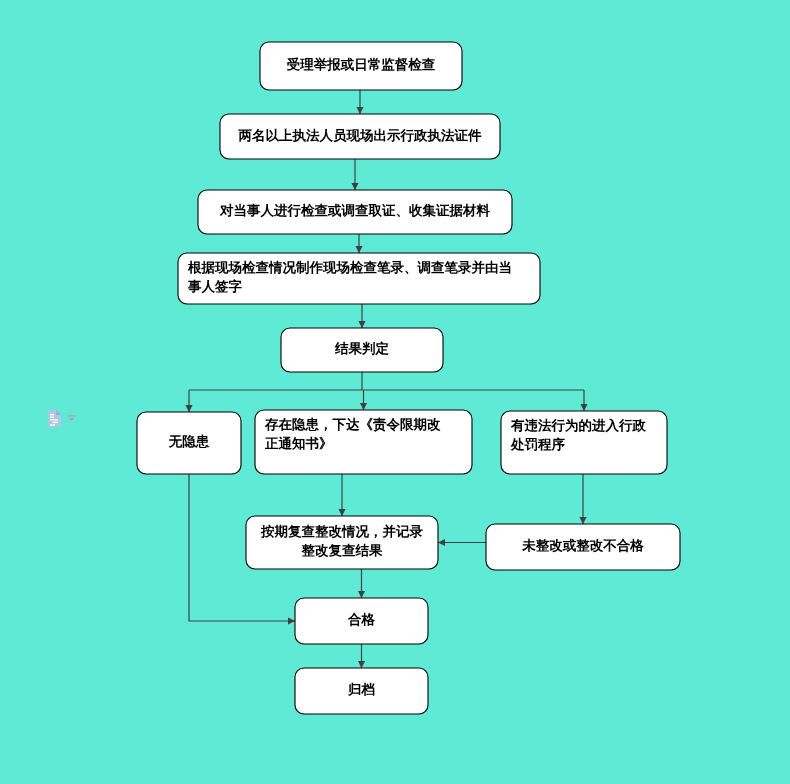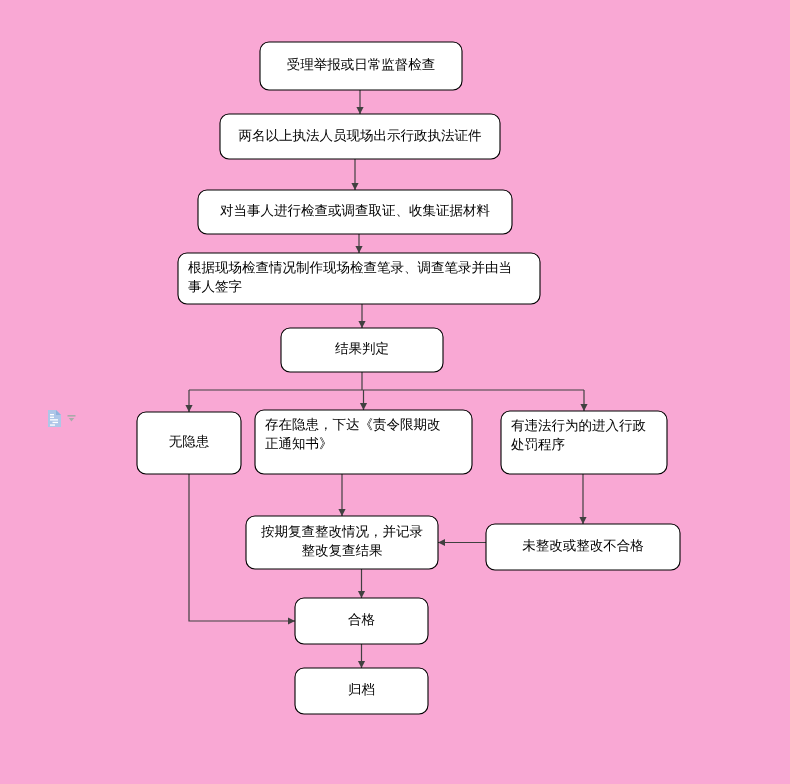--- a/index.html
+++ b/index.html
@@ -7,22 +7,23 @@
     padding: 0;
     background: #ffffff;
   }
   body {
     font-family: "Liberation Serif", "DejaVu Serif", serif;
   }
   #canvas {
     position: relative;
     width: 790px;
     height: 784px;
-    background: #f9a8d4;
+    background: #5eead4;
     overflow: hidden;
+    font-weight: bold;
   }
   #flow-svg {
     position: absolute;
     left: 0;
     top: 0;
     width: 790px;
     height: 784px;
   }
   .node-rect {
     fill: #ffffff;

